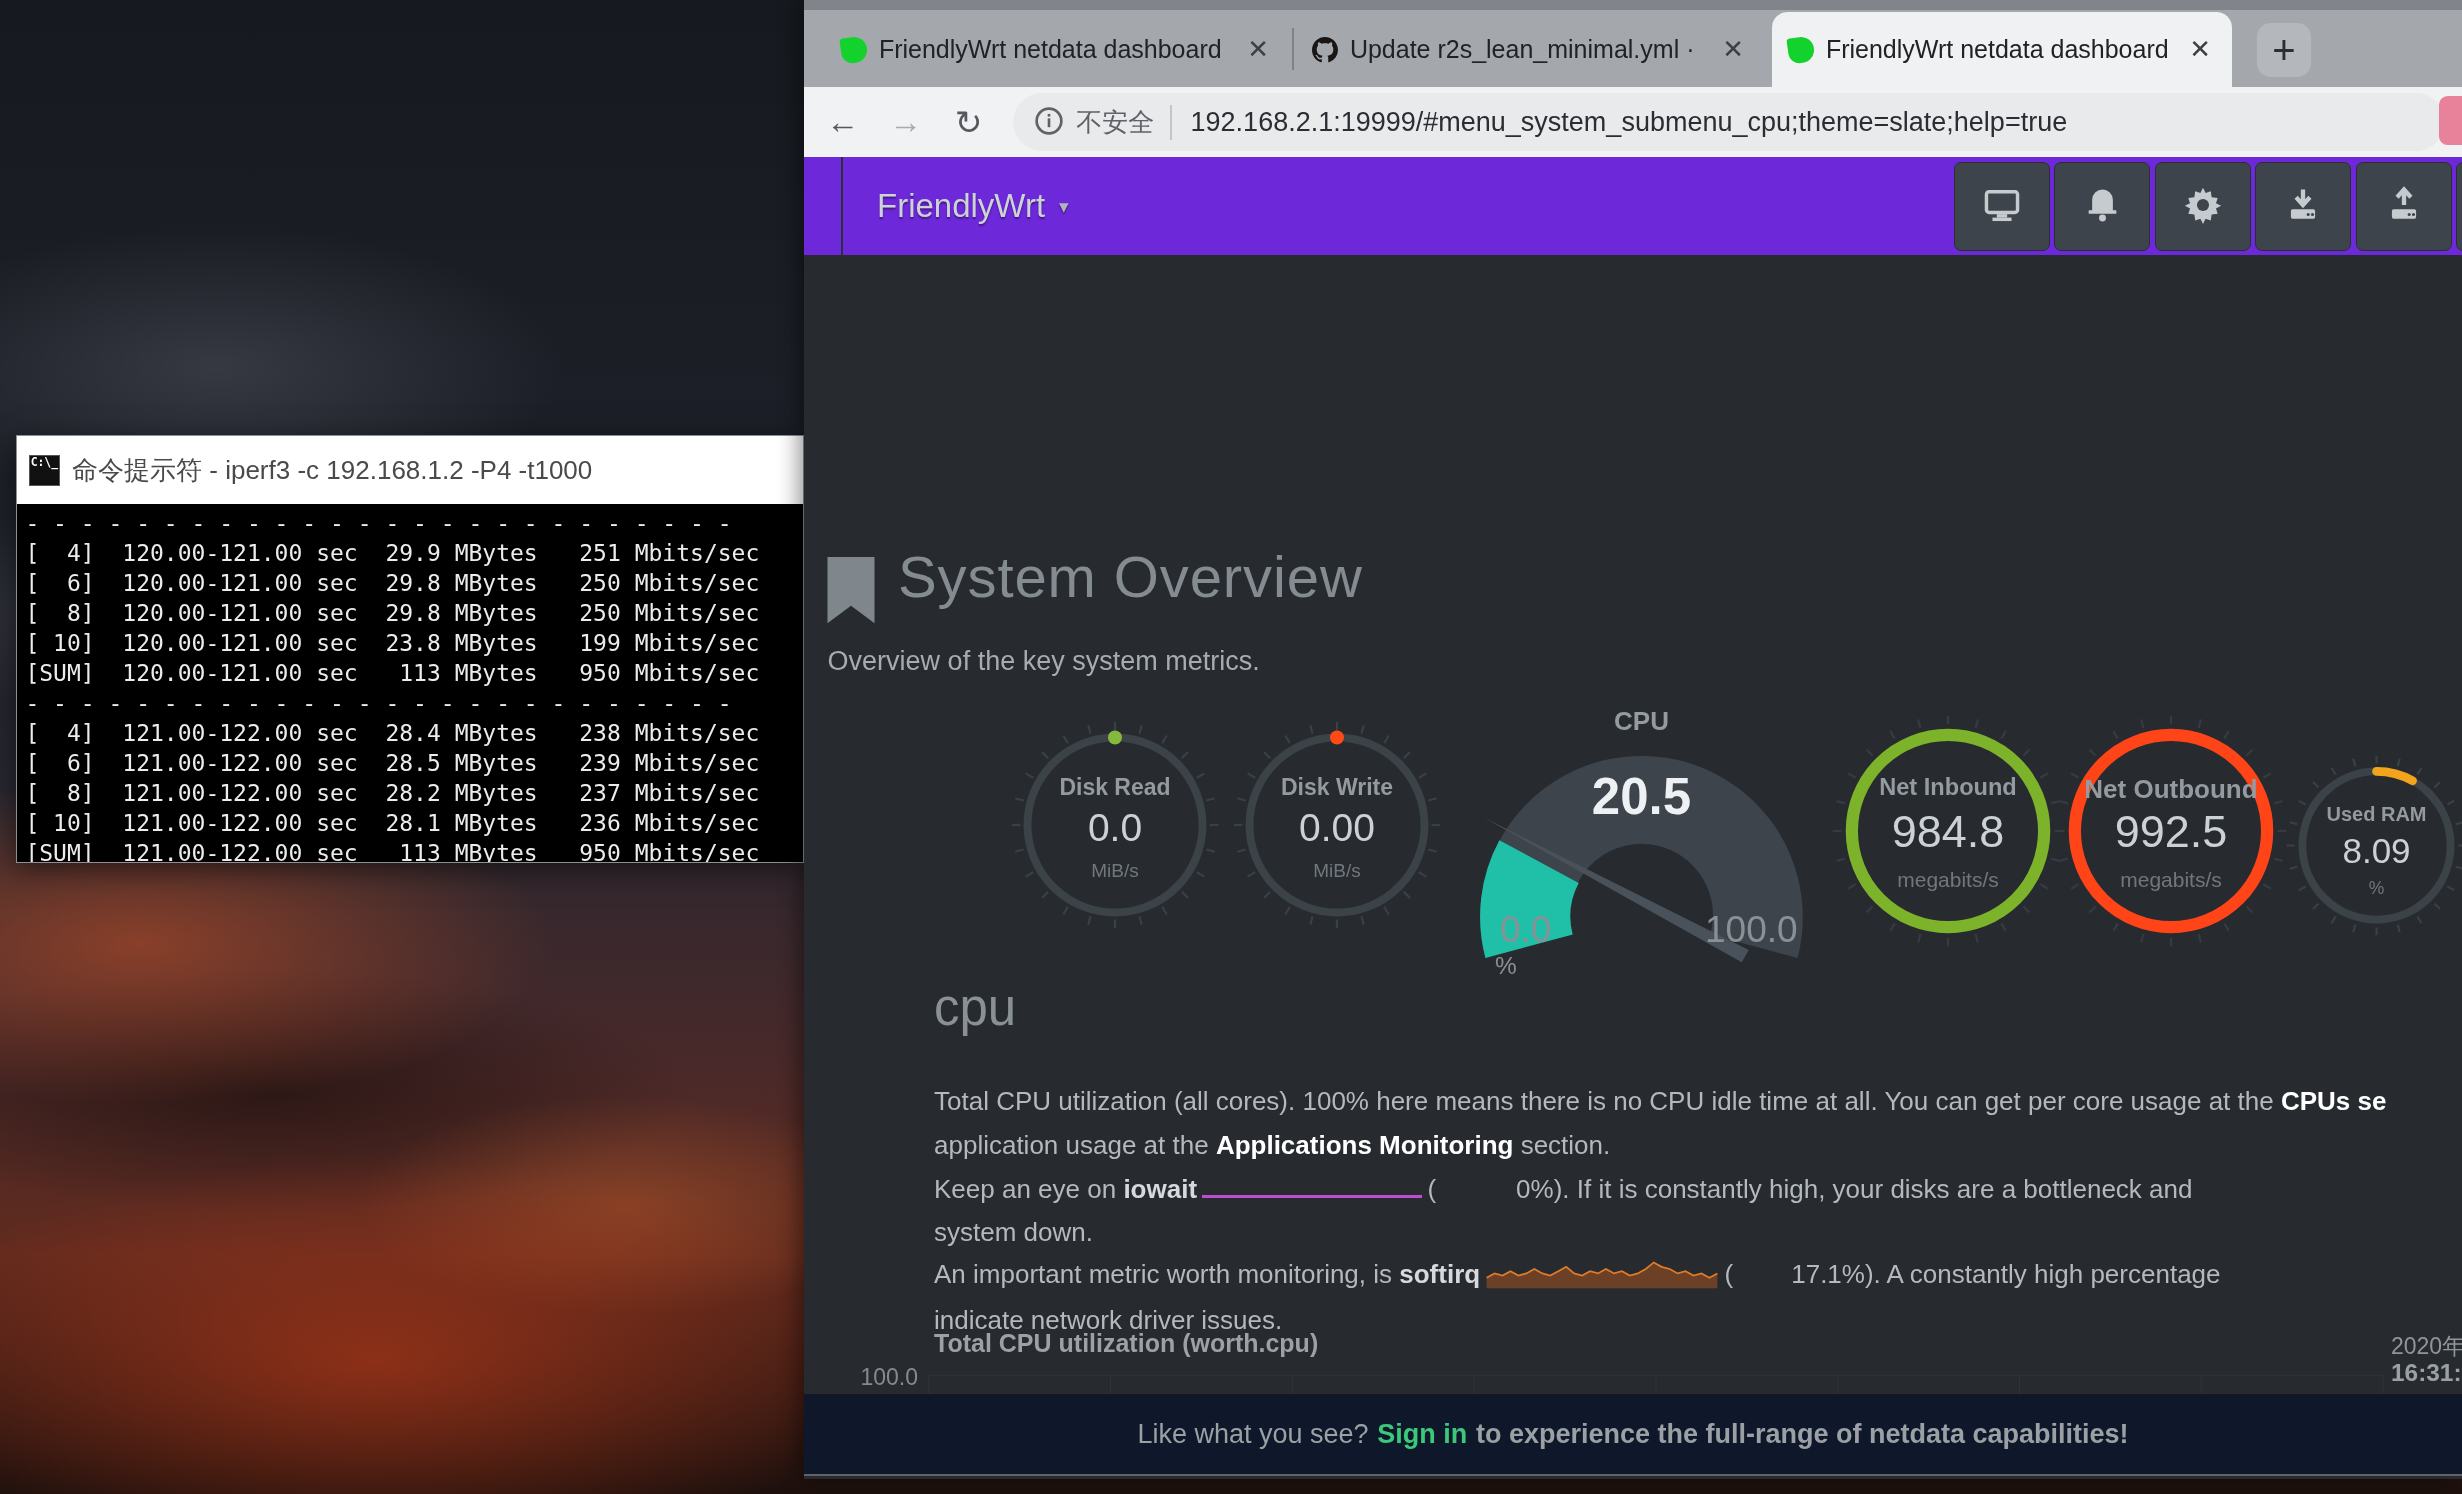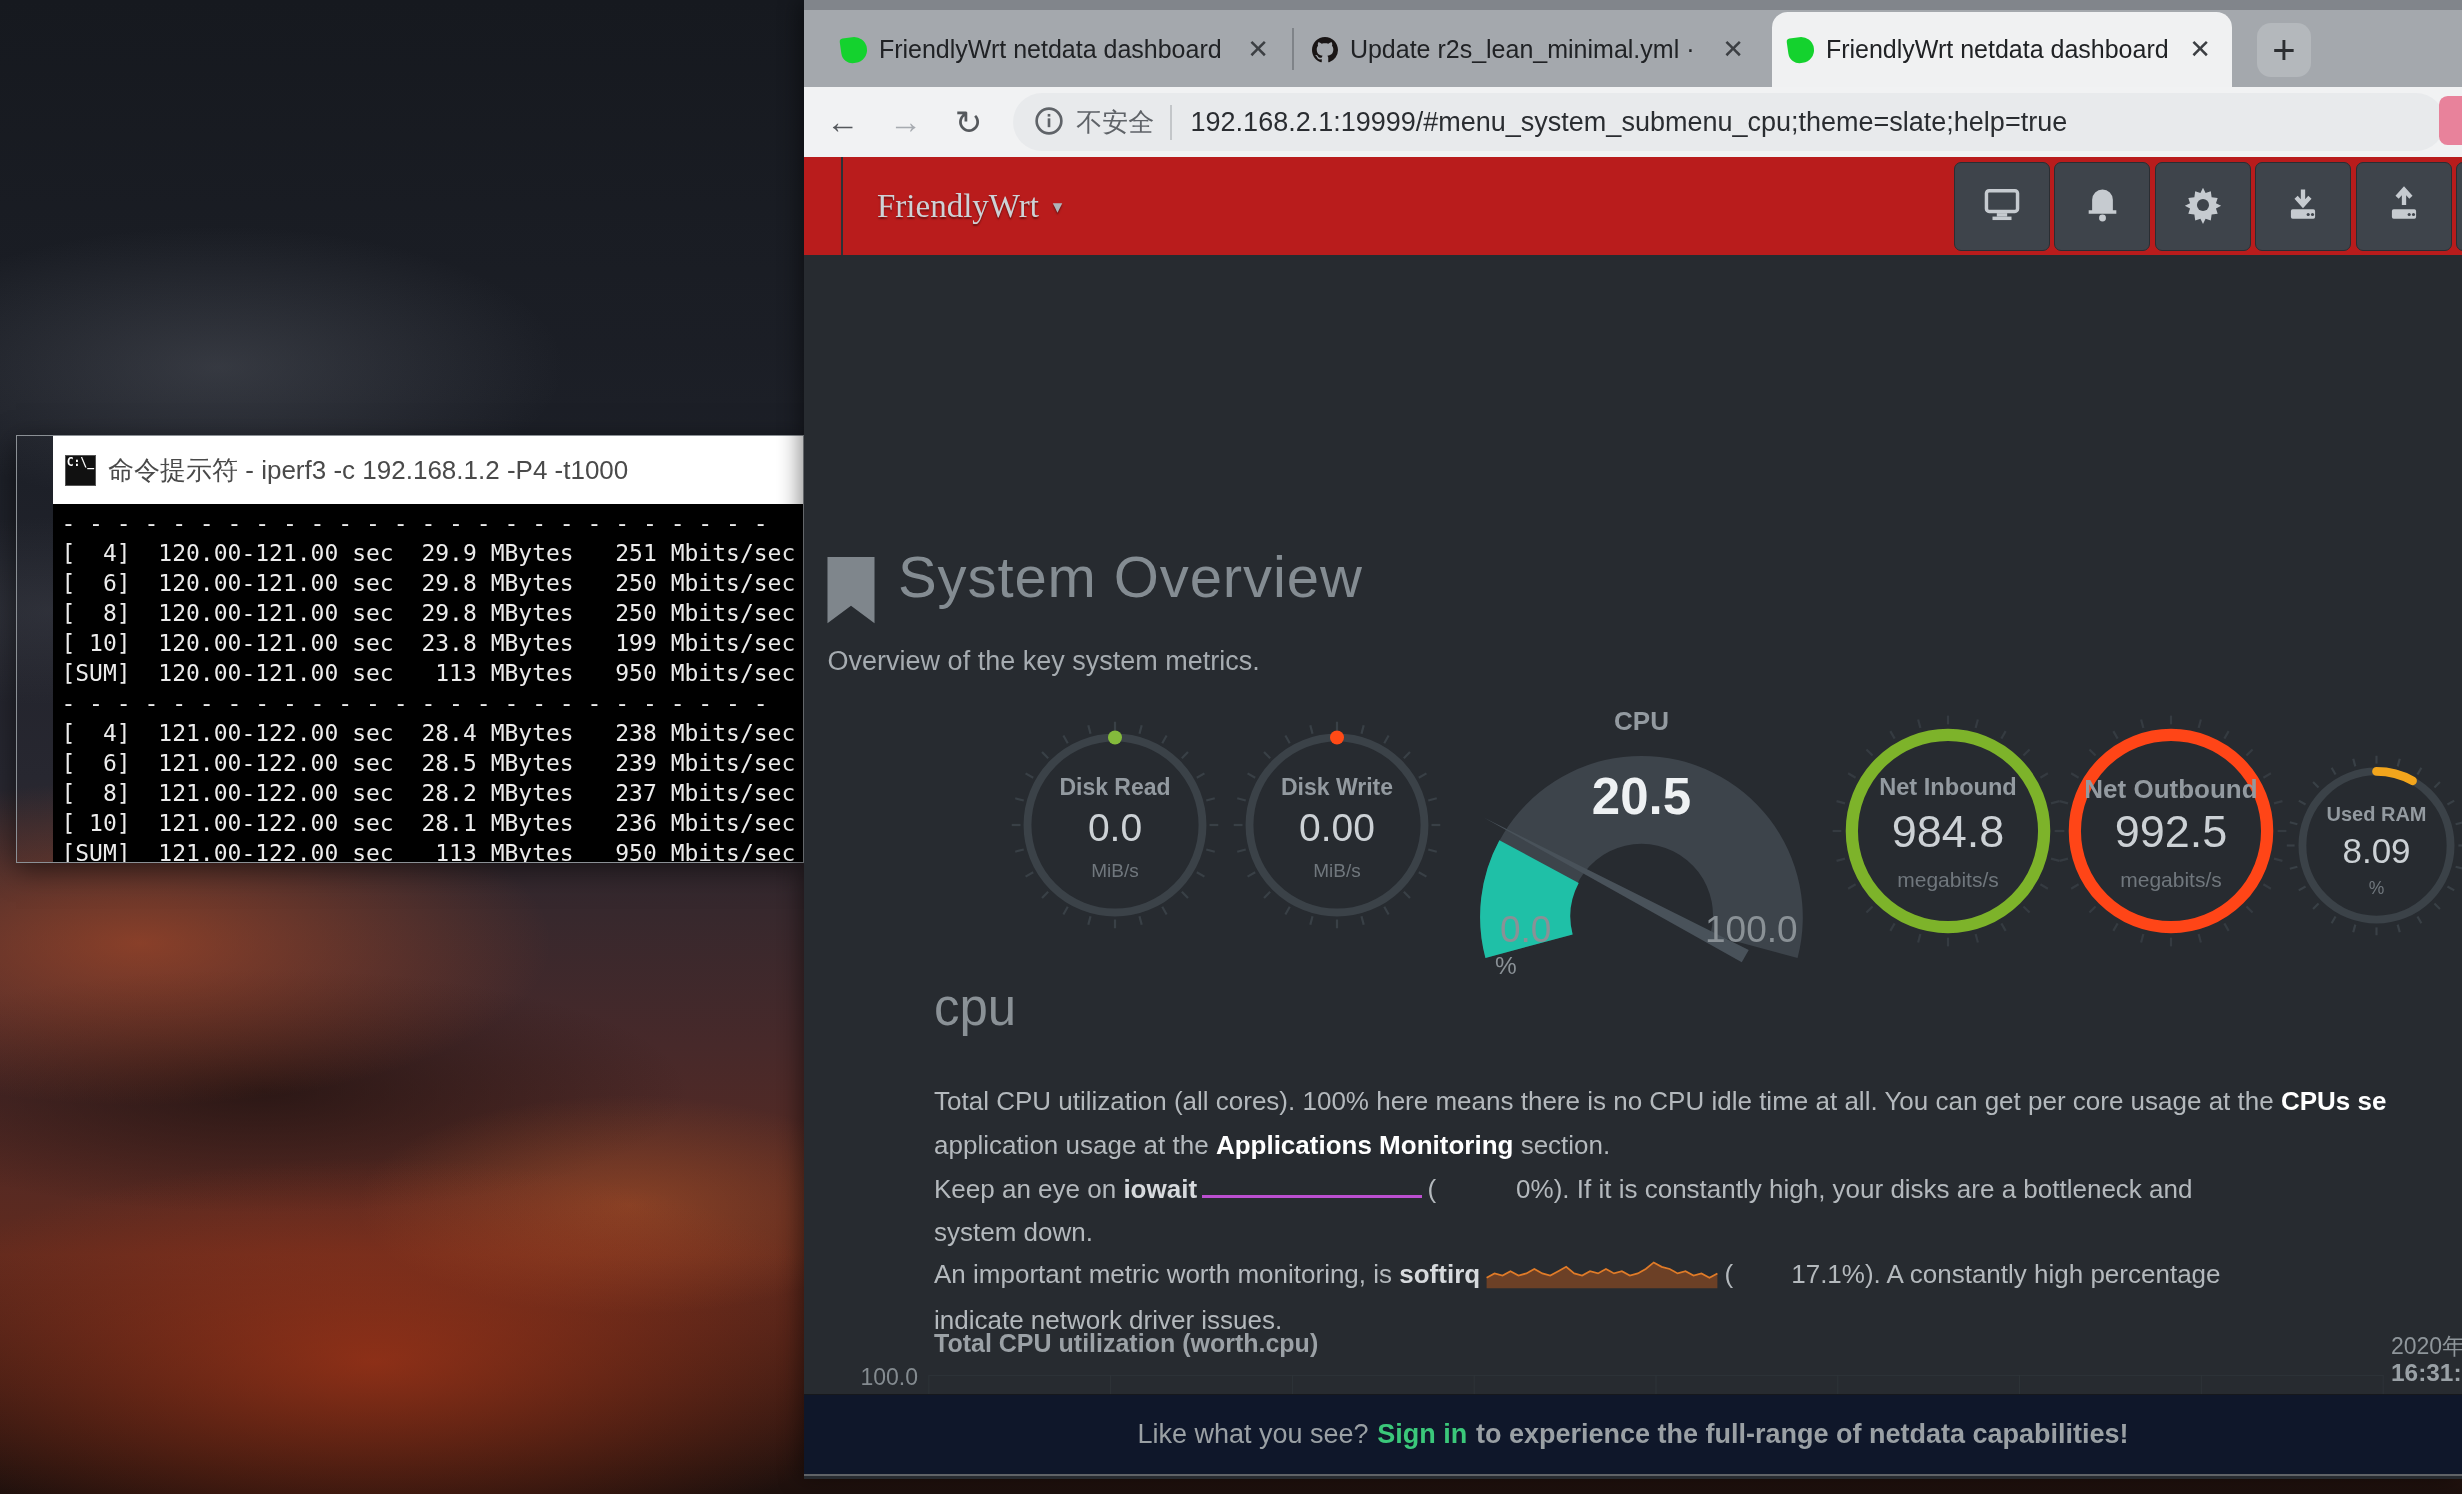--- a/index.html
+++ b/index.html
@@ -7,21 +7,21 @@
   
   .desktop-bg{position:absolute;inset:0;background:
     radial-gradient(ellipse 664px 262px at 140px 943px, rgba(214,86,38,.50), transparent 62%),
     radial-gradient(ellipse 786px 314px at 375px 1362px, rgba(186,58,24,.62), transparent 65%),
     radial-gradient(ellipse 454px 183px at 629px 1205px, rgba(238,118,48,.30), transparent 60%),
     radial-gradient(ellipse 559px 227px at 218px 367px, rgba(148,152,162,.22), transparent 62%),
     radial-gradient(ellipse 437px 157px at 52px 611px, rgba(120,124,134,.15), transparent 60%),
     radial-gradient(ellipse 611px 175px at 262px 1091px, rgba(30,16,14,.7), transparent 70%),
     linear-gradient(180deg,#16191f 0%,#1d2028 32%,#272730 52%,#47292a 70%,#602a1e 84%,#1d100d 100%);}
   
-  .terminal{position:absolute;left:15.7px;top:435px;width:788px;height:428px;border:0.9px solid #8b9095;box-sizing:border-box;box-shadow:0 7px 26px rgba(0,0,0,.5);padding-left:36px;}
+  .terminal{position:absolute;left:15.7px;top:435px;width:788px;height:428px;border:0.9px solid #8b9095;box-sizing:border-box;box-shadow:0 7px 26px rgba(0,0,0,.5);}
   .term-title{height:68px;background:#ffffff;display:flex;align-items:center;padding:0 12.2px;box-sizing:border-box;}
   .term-icon{width:31px;height:31px;background:#111;color:#fff;font-family:"DejaVu Sans Mono",monospace;font-size:11.4px;font-weight:bold;display:flex;align-items:flex-start;justify-content:center;border:1.7px solid #555;box-sizing:border-box;margin-right:12.2px;line-height:13px;}
   .term-title-text{color:#4a4a4a;font-size:26px;white-space:nowrap;overflow:hidden;}
   .term-body{margin:0;height:358px;background:#000;color:#ececec;font-family:"DejaVu Sans Mono",monospace;font-size:23px;line-height:30px;padding:3.5px 8.7px;box-sizing:border-box;white-space:pre;overflow:hidden;}
   
   .browser{position:absolute;left:804px;top:0;width:1658px;height:1479px;overflow:hidden;background:#272b30;box-shadow:-5.2px 0 21px rgba(0,0,0,.45);}
   .tabstrip{position:absolute;left:0;top:0;width:100%;height:87px;background:linear-gradient(180deg,#81858b 0,#81858b 10.5px,#a4a8ad 10.5px);}
   .tab{position:absolute;top:12.2px;height:75px;display:flex;align-items:center;padding:0 15.7px;box-sizing:border-box;color:#202225;font-size:25px;}
   .tab.active{background:#f0f1f2;border-radius:15.7px 15.7px 0 0;}
   .tab .tab-title{white-space:nowrap;overflow:hidden;flex:1;margin:0 14px 0 12.2px;}
@@ -32,21 +32,21 @@
   .newtab{position:absolute;left:1453px;top:23px;width:54px;height:54px;background:#b4b8bc;border-radius:14px;color:#2c2e31;font-size:40px;display:flex;align-items:center;justify-content:center;}
   .toolbar{position:absolute;left:0;top:87px;width:100%;height:70px;background:#f1f2f3;}
   .nav-btn{position:absolute;top:10.5px;width:49px;height:49px;display:flex;align-items:center;justify-content:center;font-size:33px;color:#55585c;}
   .nav-btn.disabled{color:#a7abb0;}
   .omnibox{position:absolute;left:209px;top:6.1px;width:1432px;height:58px;background:#e8eaec;border-radius:29px;display:flex;align-items:center;padding:0 21px;box-sizing:border-box;}
   .omni-sec{color:#5f6368;font-size:26px;margin:0 15.7px 0 12.2px;white-space:nowrap;}
   .omni-sep{width:1.7px;height:35px;background:#c3c6c9;margin-right:19px;}
   .omni-url{color:#2a2d31;font-size:27px;white-space:nowrap;overflow:hidden;}
   .edge-ext{position:absolute;right:-7px;top:8.7px;width:30px;height:49px;background:#e8829b;border-radius:8.7px 0 0 8.7px;}
   
-  .nd-header{position:absolute;left:0;top:157px;width:100%;height:98px;background:#b91c1c;border-bottom:1.7px solid #212529;font-family:Liberation Serif, serif;}
+  .nd-header{position:absolute;left:0;top:157px;width:100%;height:98px;background:#6d28d9;border-bottom:1.7px solid #212529;}
   .nd-header .vdiv{position:absolute;left:37px;top:0;width:1.7px;height:98px;background:#2c3136;}
   .nd-brand{position:absolute;left:73px;top:0;height:98px;display:flex;align-items:center;color:#cdd2d6;font-size:33px;text-shadow:0 1.7px 1.7px rgba(0,0,0,.4);}
   .nd-brand .caret{font-size:19px;margin-left:14px;color:#aeb4b9;}
   .hdr-btn{position:absolute;top:5.2px;width:96px;height:89px;background:#3e444b;border:0.9px solid #2a2e33;border-radius:7px;box-sizing:border-box;display:flex;align-items:center;justify-content:center;}
   .nd-main{position:absolute;left:0;top:255px;width:100%;height:1140px;background:#272b30;overflow:hidden;}
   .ov-title{position:absolute;left:94px;top:288px;color:#848c92;font-size:58px;letter-spacing:0.9px;white-space:nowrap;}
   .ov-bookmark{position:absolute;left:20px;top:300px;}
   .ov-sub{position:absolute;left:23.6px;top:391px;color:#a6acb1;font-size:27px;}
   .gauge-box{position:absolute;}
   .gauge-label{position:absolute;width:100%;text-align:center;color:#939aa0;font-weight:bold;}

